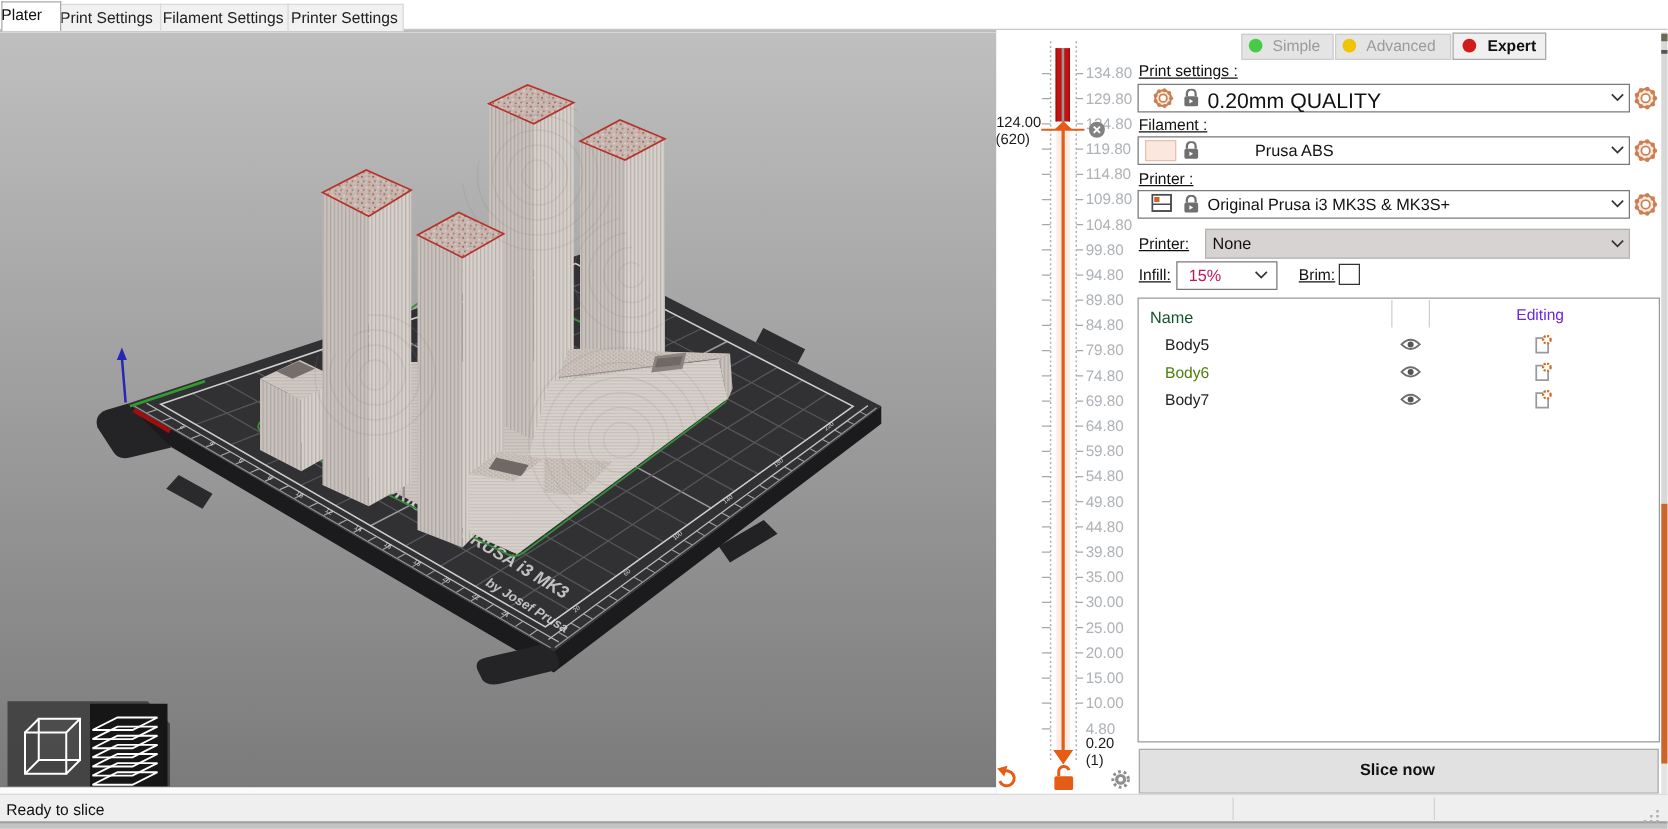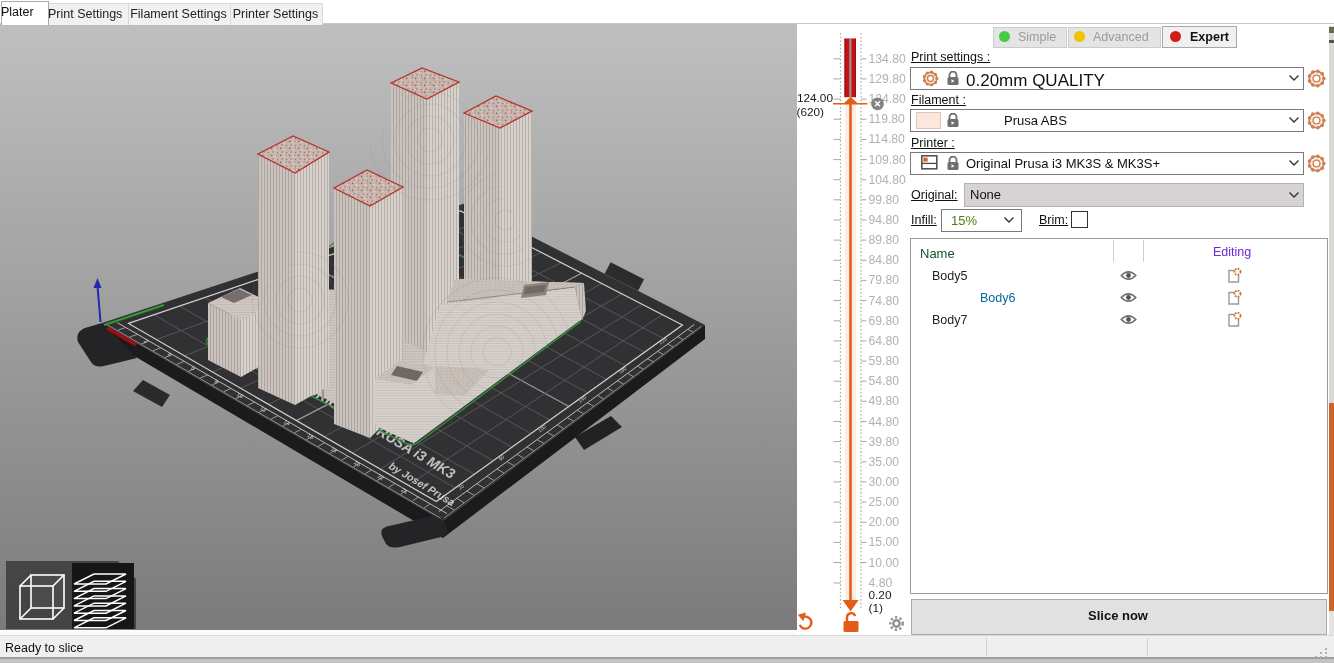--- a/index.html
+++ b/index.html
@@ -480,49 +480,49 @@
     <circle cx="16.2" cy="15.3" r="1.8" fill="#cd7f53"></circle>
     <circle cx="11.8" cy="17.8" r="1.8" fill="#cd7f53"></circle>
     <circle cx="6.8" cy="16.9" r="1.8" fill="#cd7f53"></circle>
     <circle cx="3.5" cy="13.0" r="1.8" fill="#cd7f53"></circle>
     <circle cx="3.5" cy="8.0" r="1.8" fill="#cd7f53"></circle>
     <circle cx="6.8" cy="4.1" r="1.8" fill="#cd7f53"></circle>
     <circle cx="11.8" cy="3.2" r="1.8" fill="#cd7f53"></circle>
     <circle cx="16.2" cy="5.7" r="1.8" fill="#cd7f53"></circle>
     <circle cx="10.5" cy="10.5" r="3.4000000000000004" fill="#fff" stroke="#cd7f53" stroke-width="1.4"></circle>
   </svg>
-<div class="abs lbl" style="left:911px;top:188px">Original:</div>
+<div class="abs lbl" style="left:911px;top:188px">Printer:</div>
 <div class="abs" style="left:964px;top:183px;width:338px;height:22px;background:#d6d3d2;border:1px solid #b5b2b1"></div>
 <div class="abs" style="left:970px;top:187px;font-size:13px;color:#111">None</div>
 <svg style="position:absolute;left:1288px;top:191px" width="12" height="8" viewBox="0 0 12 8">
     <path d="M 1.5,1.5 L 6,6 L 10.5,1.5" fill="none" stroke="#333" stroke-width="1.4"></path>
   </svg>
 <div class="abs lbl" style="left:911px;top:213px">Infill:</div>
 <div class="abs combo" style="left:941px;top:209px;width:79px;height:21px"></div>
-<div class="abs" style="left:951px;top:213px;font-size:13px;color:#4d7c0f">15%</div>
+<div class="abs" style="left:951px;top:213px;font-size:13px;color:#be185d">15%</div>
 <svg style="position:absolute;left:1003px;top:216px" width="12" height="8" viewBox="0 0 12 8">
     <path d="M 1.5,1.5 L 6,6 L 10.5,1.5" fill="none" stroke="#333" stroke-width="1.4"></path>
   </svg>
 <div class="abs lbl" style="left:1039px;top:213px">Brim:</div>
 <div class="abs" style="left:1071px;top:211px;width:15px;height:15px;background:#fff;border:1.5px solid #333"></div>
 <div class="abs" style="left:910px;top:238px;width:416px;height:354px;background:#fff;border:1px solid #9a9a9a"></div>
 <div class="abs" style="left:920px;top:246px;font-size:13px;color:#14532d">Name</div>
 <div class="abs" style="left:1213px;top:245px;font-size:12.5px;color:#6d28d9">Editing</div>
 <div class="abs" style="left:1113px;top:240px;width:1px;height:22px;background:#cfcfcf"></div>
 <div class="abs" style="left:1143px;top:240px;width:1px;height:22px;background:#cfcfcf"></div>
 <div class="abs" style="left:932px;top:269px;font-size:12.5px;color:#222">Body5</div>
 <svg class="abs" style="left:1120px;top:270px" width="17" height="11" viewBox="0 0 17 11">
     <path d="M 1.2,5.5 Q 8.5,-1.8 15.8,5.5 Q 8.5,12.8 1.2,5.5 Z" fill="none" stroke="#6e6e6e" stroke-width="1.5"></path>
     <circle cx="8.5" cy="5.5" r="2.4" fill="#555"></circle>
   </svg>
 <svg class="abs" style="left:1226px;top:268px" width="16" height="16" viewBox="0 0 16 16">
     <path d="M 10,2.5 H 3 V 14 H 12.5 V 7" fill="none" stroke="#9a9a9a" stroke-width="1.4"></path>
     <circle cx="11.5" cy="3.8" r="3" fill="#fff" stroke="#d2691e" stroke-width="1.8" stroke-dasharray="1.6,1.2"></circle>
   </svg>
-<div class="abs" style="left:980px;top:291px;font-size:12.5px;color:#0369a1">Body6</div>
+<div class="abs" style="left:932px;top:291px;font-size:12.5px;color:#4d7c0f">Body6</div>
 <svg class="abs" style="left:1120px;top:292px" width="17" height="11" viewBox="0 0 17 11">
     <path d="M 1.2,5.5 Q 8.5,-1.8 15.8,5.5 Q 8.5,12.8 1.2,5.5 Z" fill="none" stroke="#6e6e6e" stroke-width="1.5"></path>
     <circle cx="8.5" cy="5.5" r="2.4" fill="#555"></circle>
   </svg>
 <svg class="abs" style="left:1226px;top:290px" width="16" height="16" viewBox="0 0 16 16">
     <path d="M 10,2.5 H 3 V 14 H 12.5 V 7" fill="none" stroke="#9a9a9a" stroke-width="1.4"></path>
     <circle cx="11.5" cy="3.8" r="3" fill="#fff" stroke="#d2691e" stroke-width="1.8" stroke-dasharray="1.6,1.2"></circle>
   </svg>
 <div class="abs" style="left:932px;top:313px;font-size:12.5px;color:#222">Body7</div>
 <svg class="abs" style="left:1120px;top:314px" width="17" height="11" viewBox="0 0 17 11">

